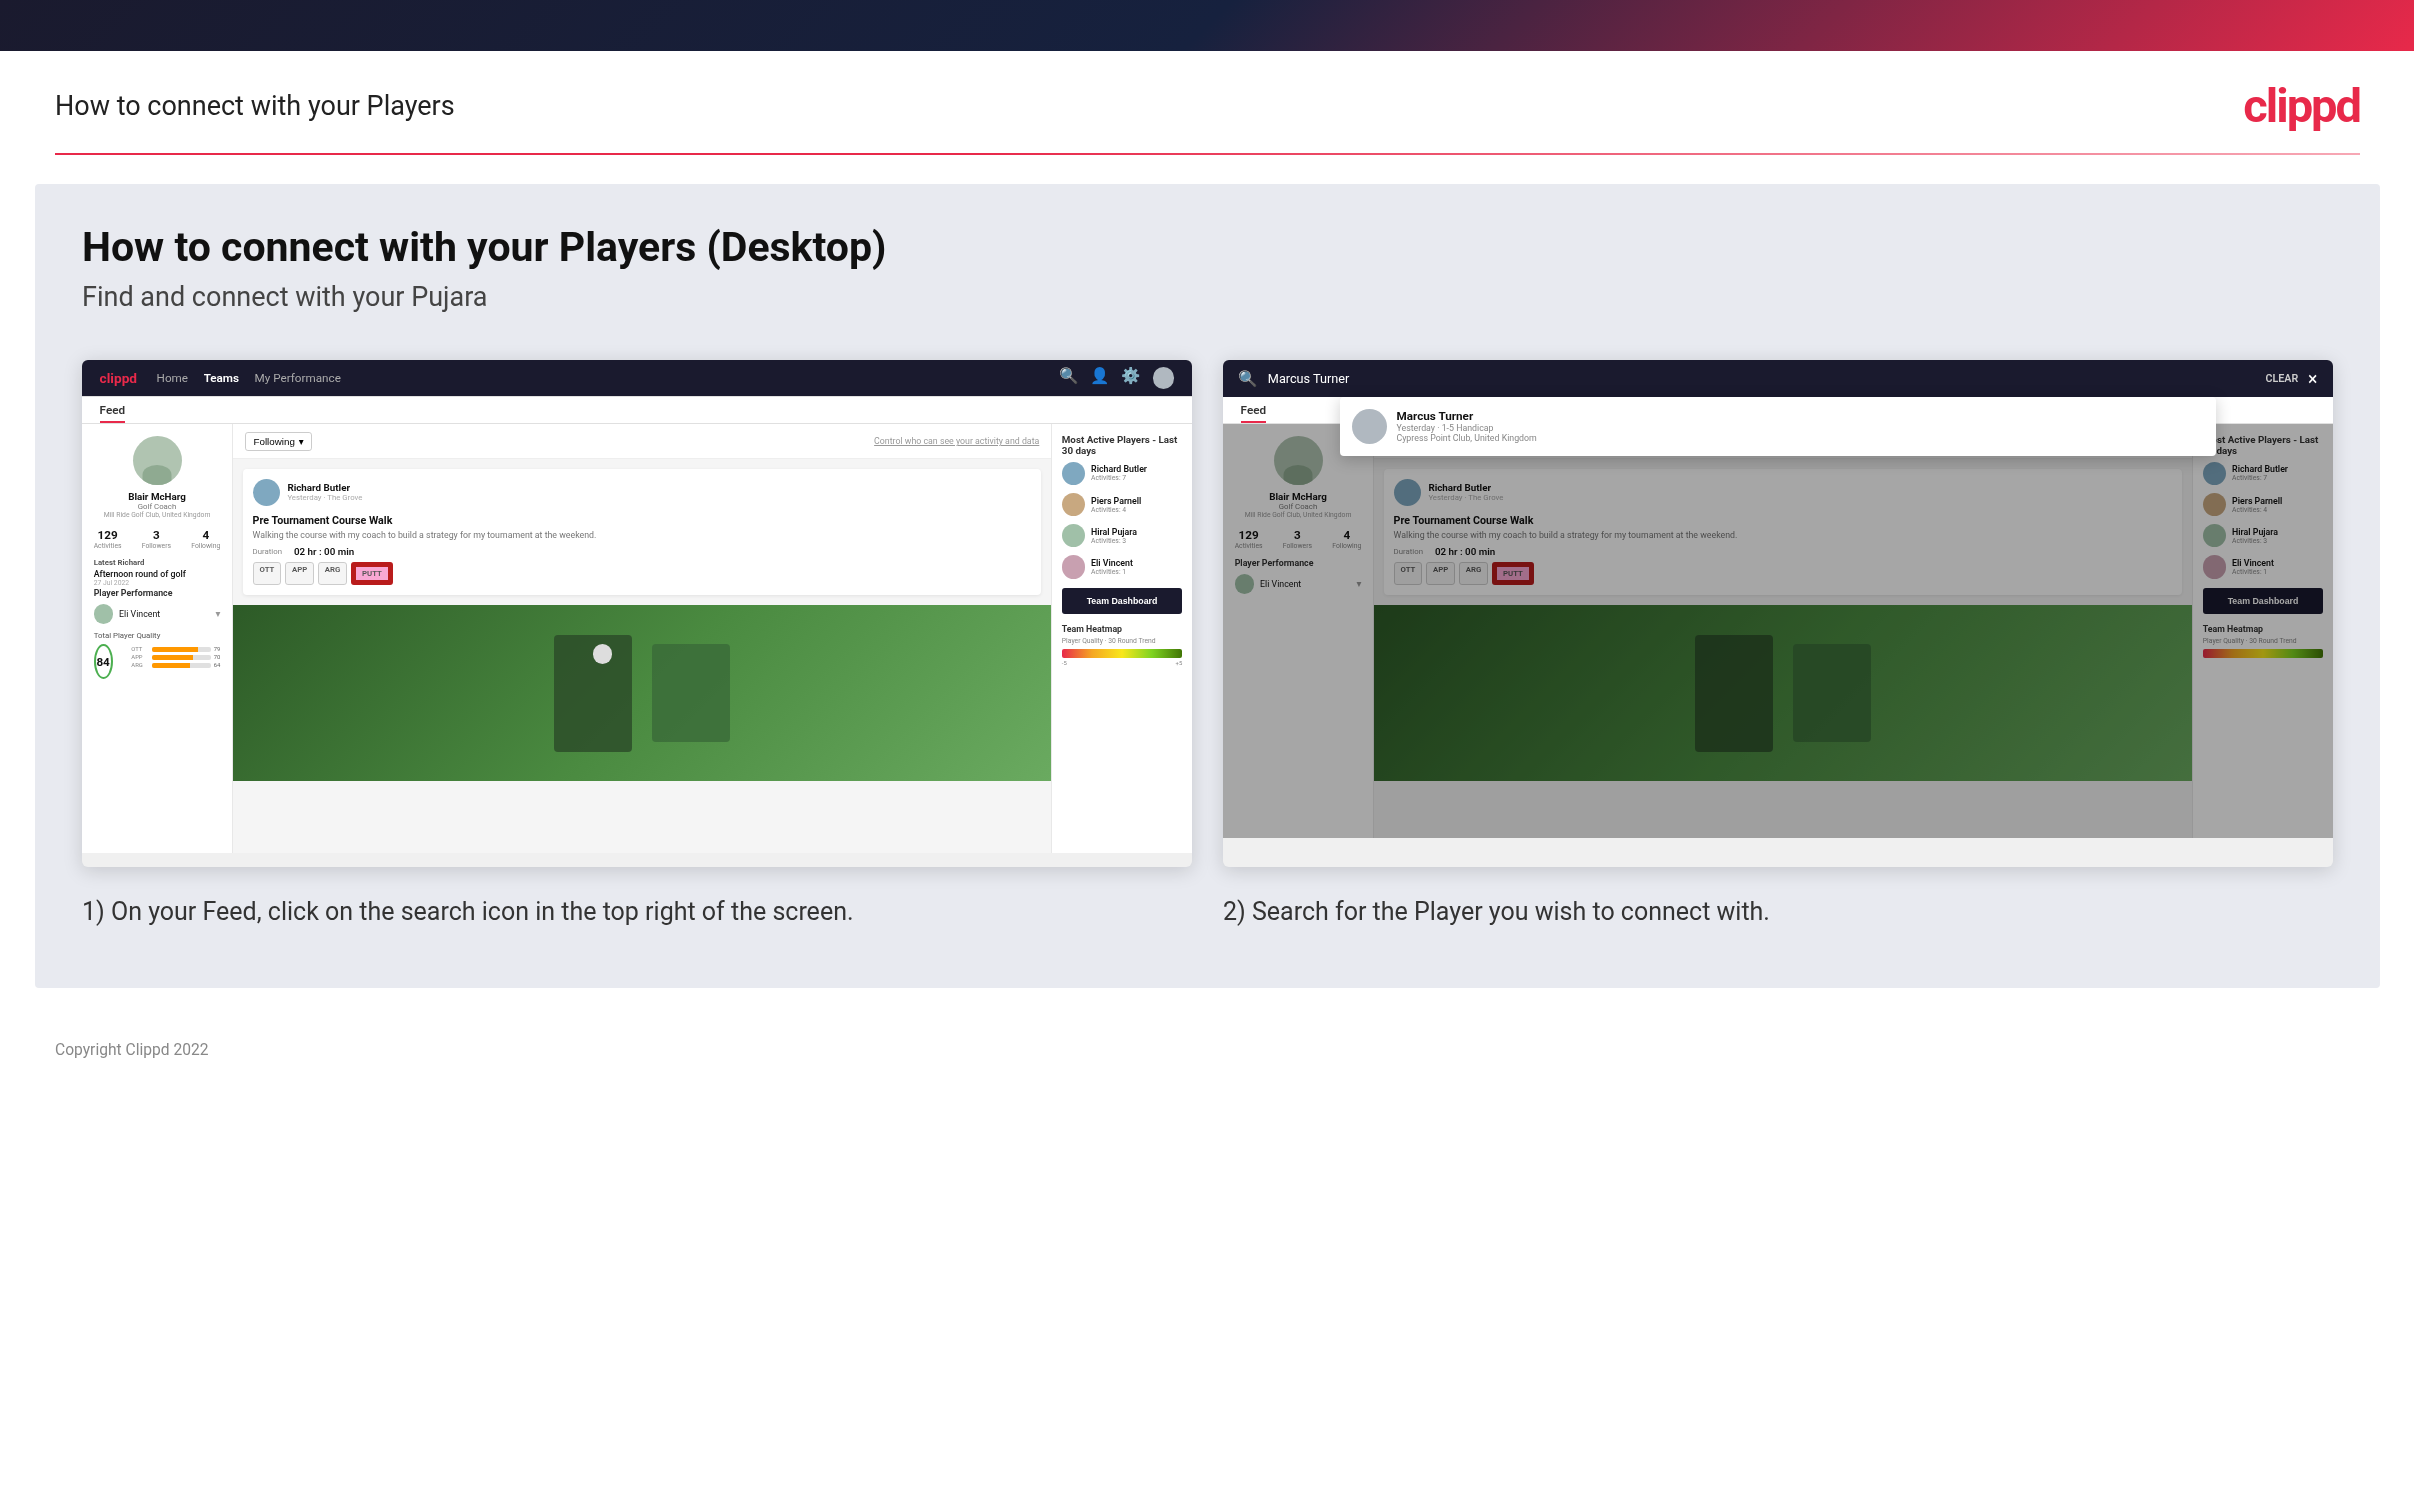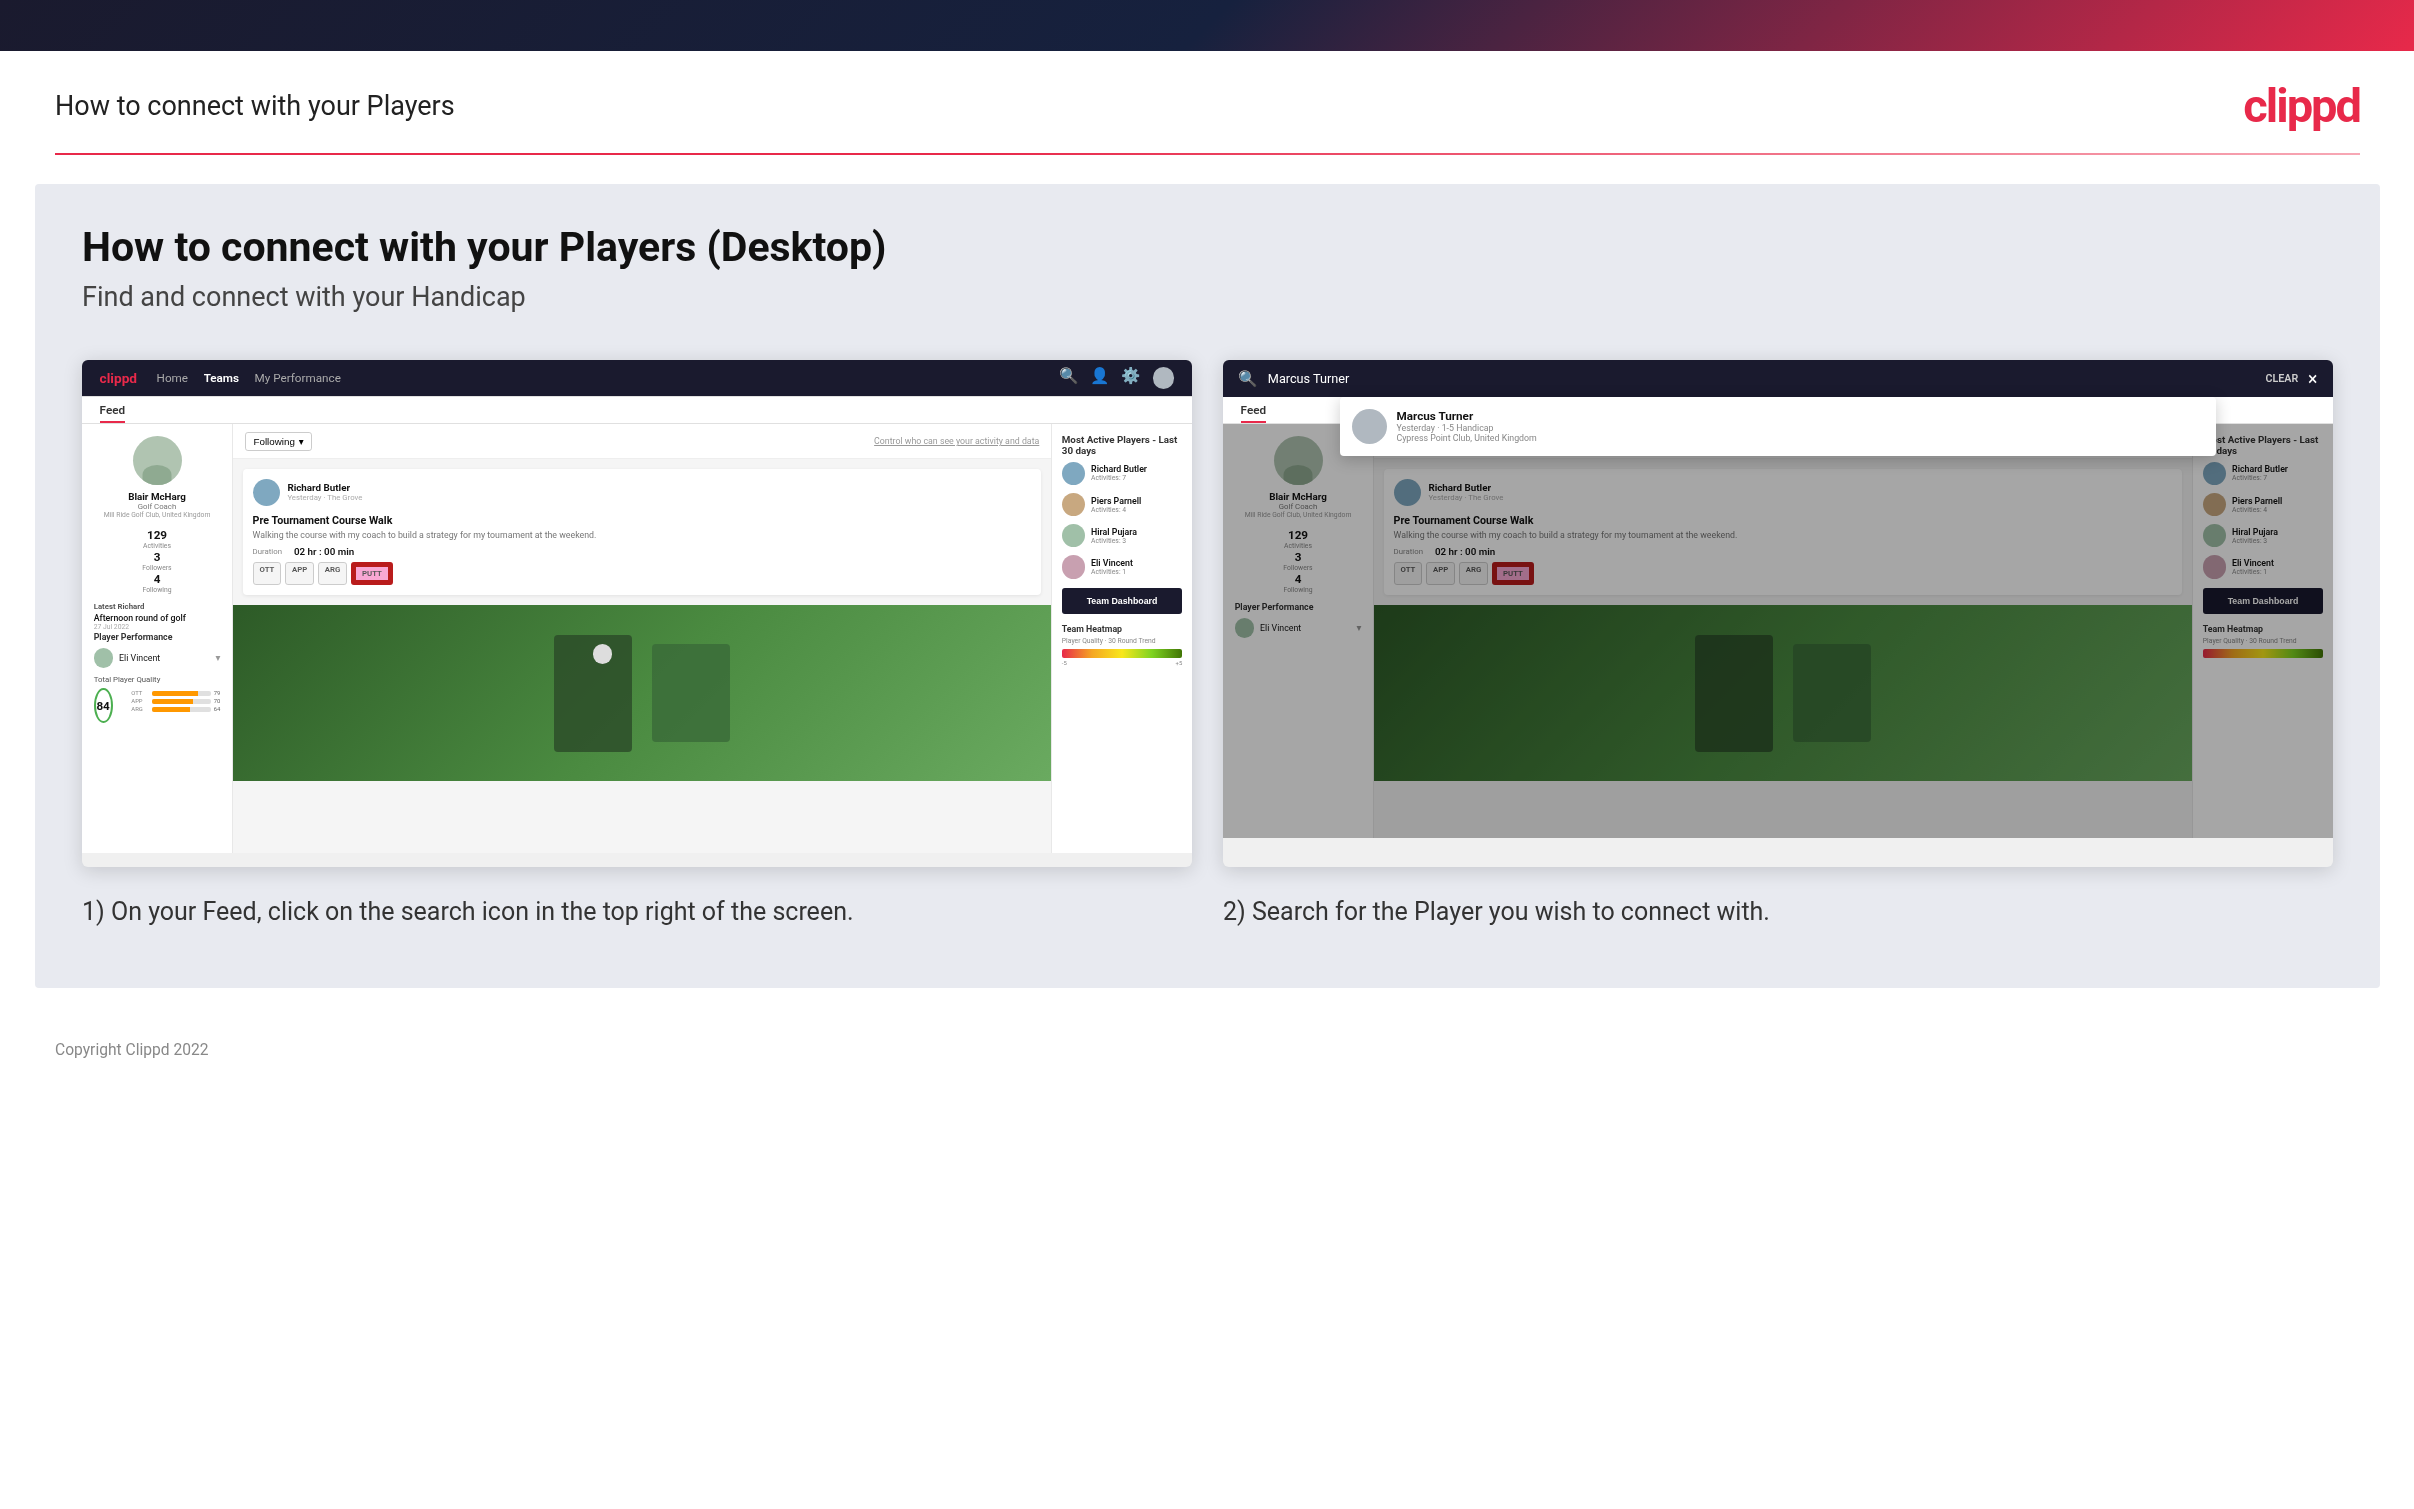--- a/index.html
+++ b/index.html
@@ -189,21 +189,20 @@
     }
     .profile-club {
       font-size: 6.8px;
       color: #999;
     }
 
     .stats-row {
       display: flex;
       justify-content: space-between;
       margin: 7.8px 0;
-      flex-direction: column;
     }
     .stat-item {
       text-align: center;
     }
     .stat-num {
       font-size: 11.7px;
       font-weight: 700;
       color: #111;
     }
     .stat-label {
@@ -650,21 +649,21 @@
 
 <div class="header">
   <span class="header-title">How to connect with your Players</span>
   <span class="logo">clippd</span>
 </div>
 
 <div class="divider"></div>
 
 <div class="main">
   <div class="main-title">How to connect with your Players (Desktop)</div>
-  <div class="main-subtitle">Find and connect with your Handicap</div>
+  <div class="main-subtitle">Find and connect with your Pujara</div>
 
   <div class="screenshots-row">
 
     <div class="screenshot-block">
       <div class="screenshot-mockup">
 
         <div class="app-nav dark-nav">
           <span class="app-logo">clippd</span>
           <div class="app-nav-links">
             <span>Home</span>

